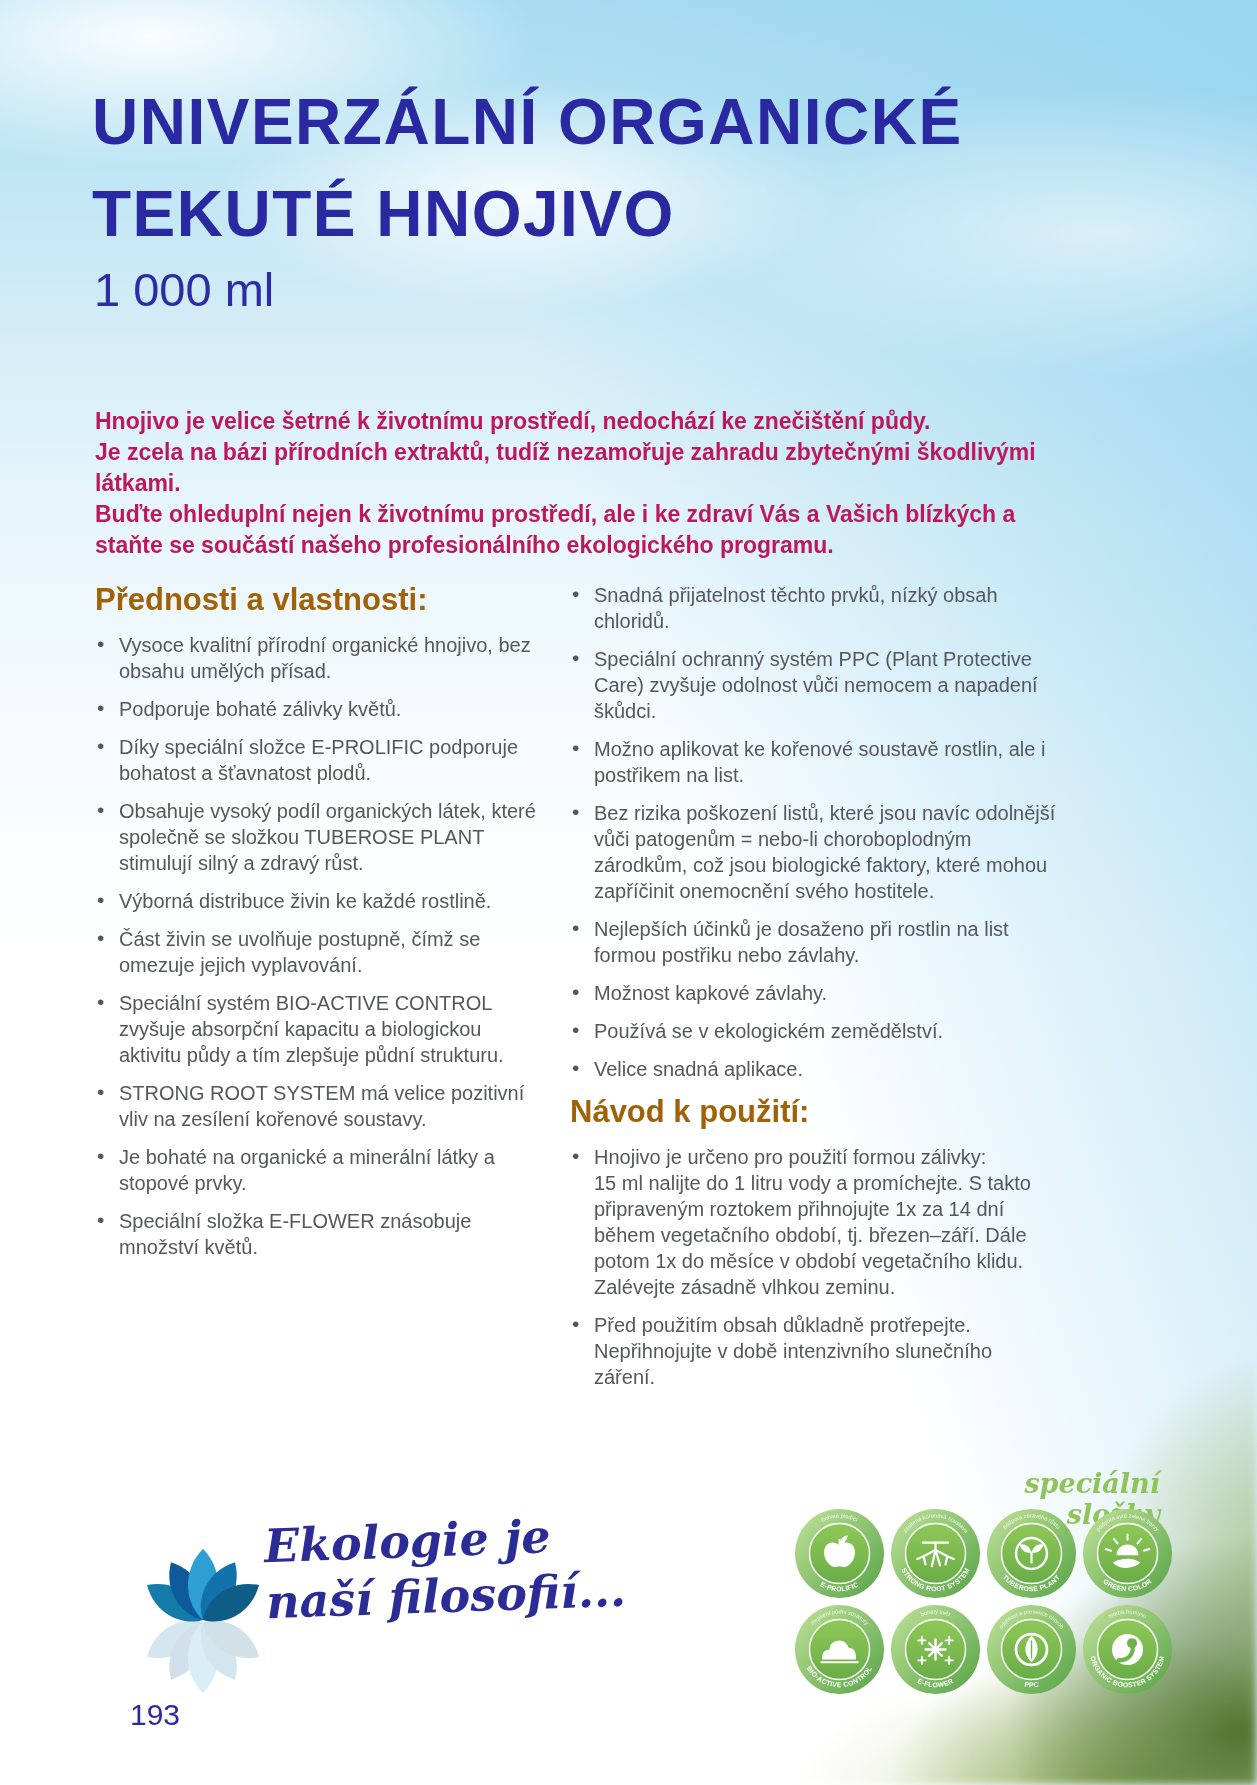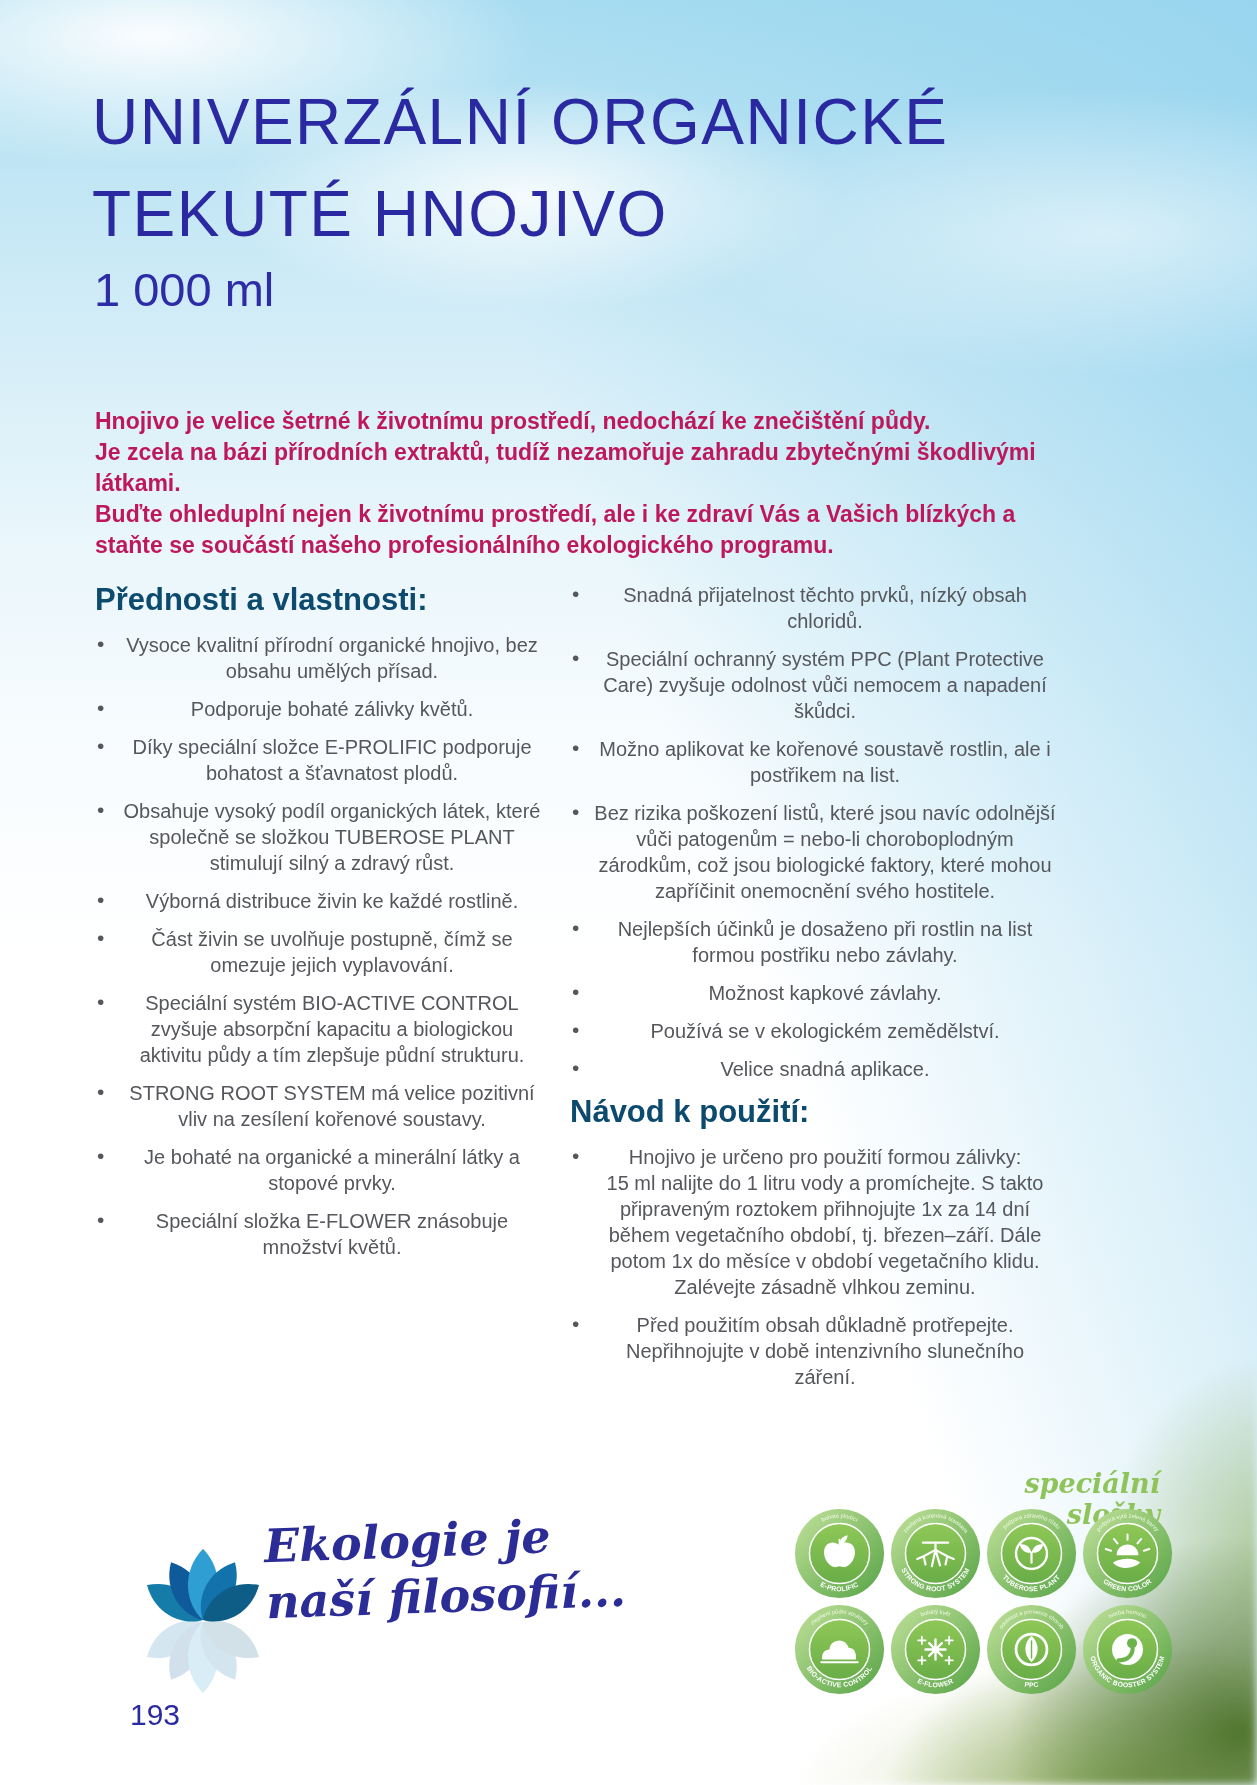--- a/index.html
+++ b/index.html
@@ -14,32 +14,32 @@
       linear-gradient(250deg, rgba(150,212,238,.85) 0%, rgba(150,212,238,0) 45%),
       linear-gradient(180deg,#a9ddf1 0%,#bfe5f4 9%,#d6eef8 20%,#e9f6fb 30%,#f8fcfe 42%,#ffffff 54%);}
   
   .grass{position:absolute;right:0;bottom:0;width:460px;height:520px;filter:blur(4px);
     background:
       radial-gradient(ellipse 330px 280px at 96% 90%, rgba(74,112,38,.95), rgba(74,112,38,0) 70%),
       radial-gradient(ellipse 380px 260px at 72% 104%, rgba(122,156,74,.9), rgba(122,156,74,0) 65%),
       radial-gradient(ellipse 300px 330px at 106% 55%, rgba(156,184,116,.75), rgba(156,184,116,0) 60%),
       radial-gradient(ellipse 430px 210px at 55% 102%, rgba(198,212,156,.55), rgba(198,212,156,0) 60%);}
   
-  .title{position:absolute;left:92px;top:76px;font-size:64px;font-weight:normal;line-height:92px;
+  .title{position:absolute;left:92px;top:76px;font-size:64px;font-weight:bold;line-height:92px;
          color:#2a29a1;letter-spacing:1.5px;}
   .volume{position:absolute;left:94px;top:262px;font-size:47px;font-weight:400;color:#2d2ba6;}
   .intro{position:absolute;left:95px;top:406px;width:965px;font-size:23px;font-weight:bold;
          line-height:31px;color:#be185d;}
   
   .col{position:absolute;top:582px;color:#55575c;}
   .col-left{left:95px;width:450px;}
   .col-right{left:570px;width:486px;}
   .desc{font-size:21px;line-height:26.5px;font-weight:bold;color:#3e3f42;margin:0 0 24px 0;}
-  h2.green{color:#0c4a6e;font-size:31px;font-weight:bold;margin:0 0 14px 0;line-height:36px;}
-  ul.bullets{list-style:none;margin:0;padding:0;text-align:center;}
+  h2.green{color:#a16207;font-size:31px;font-weight:bold;margin:0 0 14px 0;line-height:36px;}
+  ul.bullets{list-style:none;margin:0;padding:0;}
   ul.bullets li{position:relative;padding-left:24px;margin:0 0 12px 0;font-size:20px;line-height:26px;}
   ul.bullets li::before{content:"•";position:absolute;left:2px;top:-1px;font-size:21px;color:#55575c;}
   .usage li{white-space:pre-line;}
   .mt{margin-top:14px;}
   
   .slogan{position:absolute;left:265px;top:1512px;font-family:"DejaVu Serif",serif;font-style:italic;
           font-weight:600;font-size:46px;line-height:56px;color:#2c2c96;transform:rotate(-2deg);}
   .lotus{position:absolute;left:118px;top:1528px;}
   .special{position:absolute;left:960px;top:1468px;width:200px;text-align:right;
            font-family:"DejaVu Serif",serif;font-style:italic;font-weight:600;

